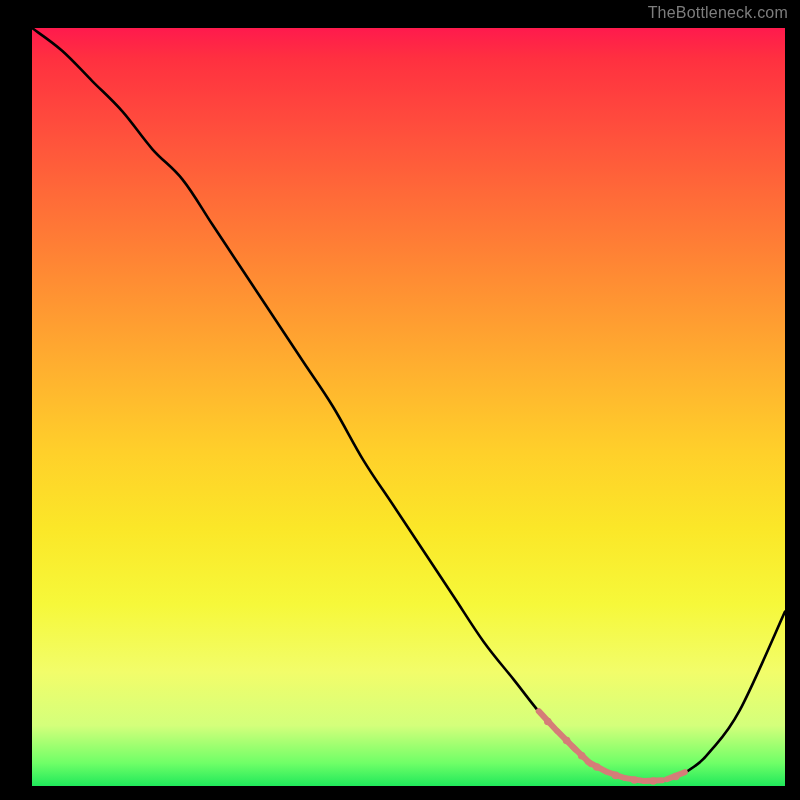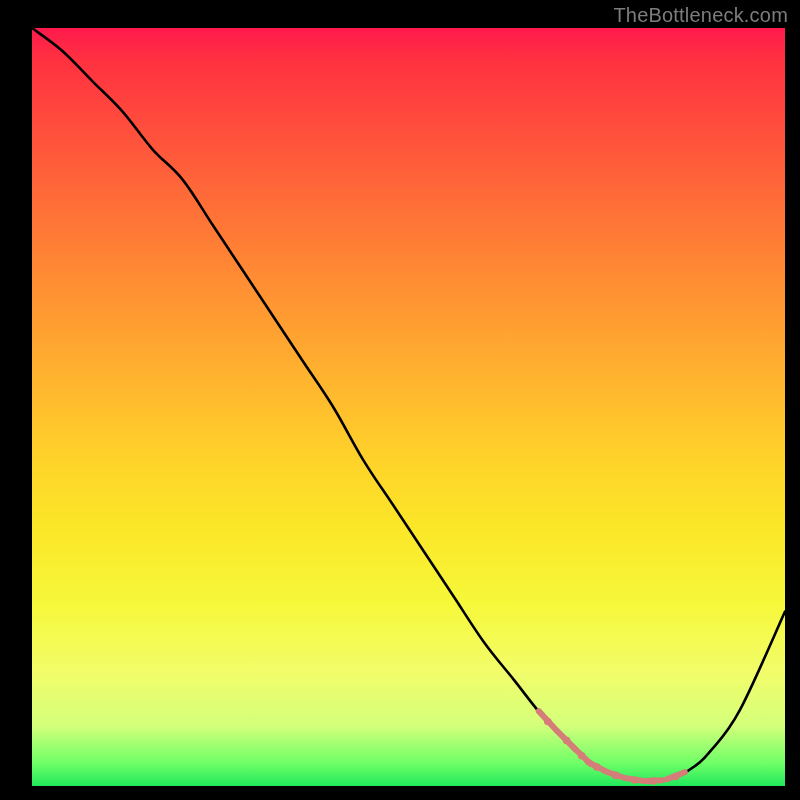--- a/index.html
+++ b/index.html
@@ -15,21 +15,21 @@
     position: relative;
     width: 800px;
     height: 800px;
     background: #000;
   }
   .watermark {
     position: absolute;
     top: 4px;
     right: 12px;
     color: #7d7d7d;
-    font-size: 20px;
+    font-size: 16px;
     font-weight: 500;
     letter-spacing: 0.2px;
     z-index: 30;
   }
   .plot {
     position: absolute;
     left: 32px;
     top: 28px;
     width: 753px;
     height: 758px;

